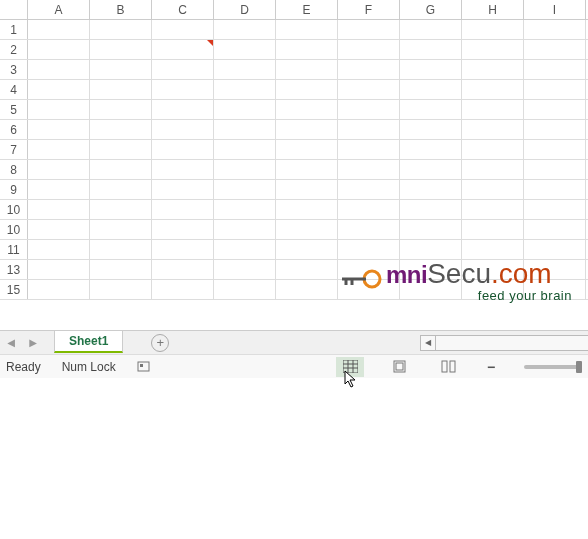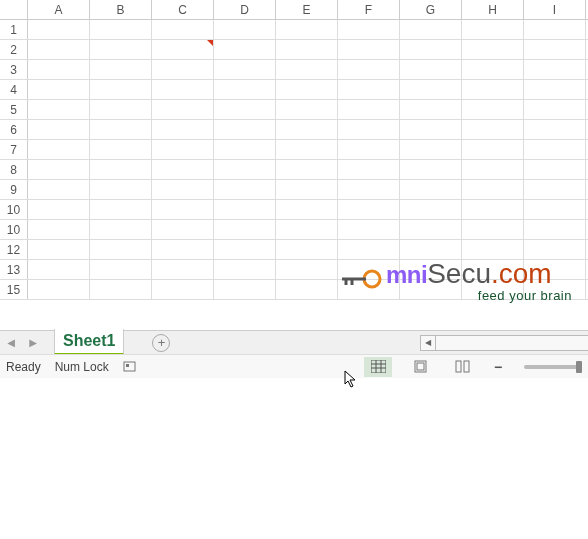--- a/index.html
+++ b/index.html
@@ -78,21 +78,21 @@
   .watermark {
     position: absolute;
     top: 258px;
     left: 342px;
     width: 230px;
     pointer-events: none;
     user-select: none;
   }
   .wm-row1 { display: flex; align-items: flex-end; gap: 4px; }
   .wm-key svg { display: block; }
-  .wm-omni { font-size: 24px; font-weight: 600; color: #8b5cf6; letter-spacing: -0.5px; }
+  .wm-omni { font-size: 24px; font-weight: 600; color: #701a75; letter-spacing: -0.5px; }
   .wm-secu { font-size: 28px; font-weight: 400; color: #555; }
   .wm-com  { font-size: 28px; font-weight: 400; color: #c2410c; }
   .wm-tag  { font-size: 13px; color: #14532d; text-align: right; margin-top: -2px; letter-spacing: 0.5px; }
 
   .sheet-tabs {
     position: absolute;
     top: 330px; left: 0; right: 0;
     height: 24px;
     background: #f0f0f0;
     border-top: 1px solid #ccc;
@@ -106,22 +106,22 @@
     color: #999;
     cursor: pointer;
     font-size: 10px;
   }
   .tab-sep { width: 10px; }
   .sheet-tab {
     background: #fff;
     border: 1px solid #ccc;
     border-top: none;
     border-bottom: 2px solid #7fba00;
-    padding: 3px 8px;
-    font-size: 16px;
+    padding: 3px 14px;
+    font-size: 12px;
     font-weight: 600;
     color: #217346;
     cursor: pointer;
     margin-top: -1px;
   }
   .new-sheet {
     width: 18px; height: 18px;
     border: 1px solid #aaa;
     border-radius: 50%;
     margin-left: 28px;
@@ -167,21 +167,21 @@
 
   .status-bar {
     position: absolute;
     top: 354px; left: 0; right: 0;
     height: 24px;
     background: #f8f8f8;
     border-top: 1px solid #ddd;
     display: flex;
     align-items: center;
     padding: 0 6px;
-    gap: 14px;
+    gap: 21px;
   }
   .status-text { font-size: 12px; color: #444; }
   .macro-icon {
     width: 14px; height: 14px;
     display: flex; align-items: center; justify-content: center;
   }
   .status-spacer { flex: 1; }
   .view-btn {
     width: 28px; height: 20px;
     display: flex; align-items: center; justify-content: center;
@@ -364,21 +364,21 @@
         <div class="cell"></div>
         <div class="cell"></div>
         <div class="cell"></div>
         <div class="cell"></div>
         <div class="cell"></div>
         <div class="cell"></div>
         <div class="cell"></div>
         <div class="cell"></div>
       </div>
       <div class="row">
-        <div class="row-header">12</div>
+        <div class="row-header">11</div>
         <div class="cell"></div>
         <div class="cell"></div>
         <div class="cell"></div>
         <div class="cell"></div>
         <div class="cell"></div>
         <div class="cell"></div>
         <div class="cell"></div>
         <div class="cell"></div>
         <div class="cell"></div>
       </div>

